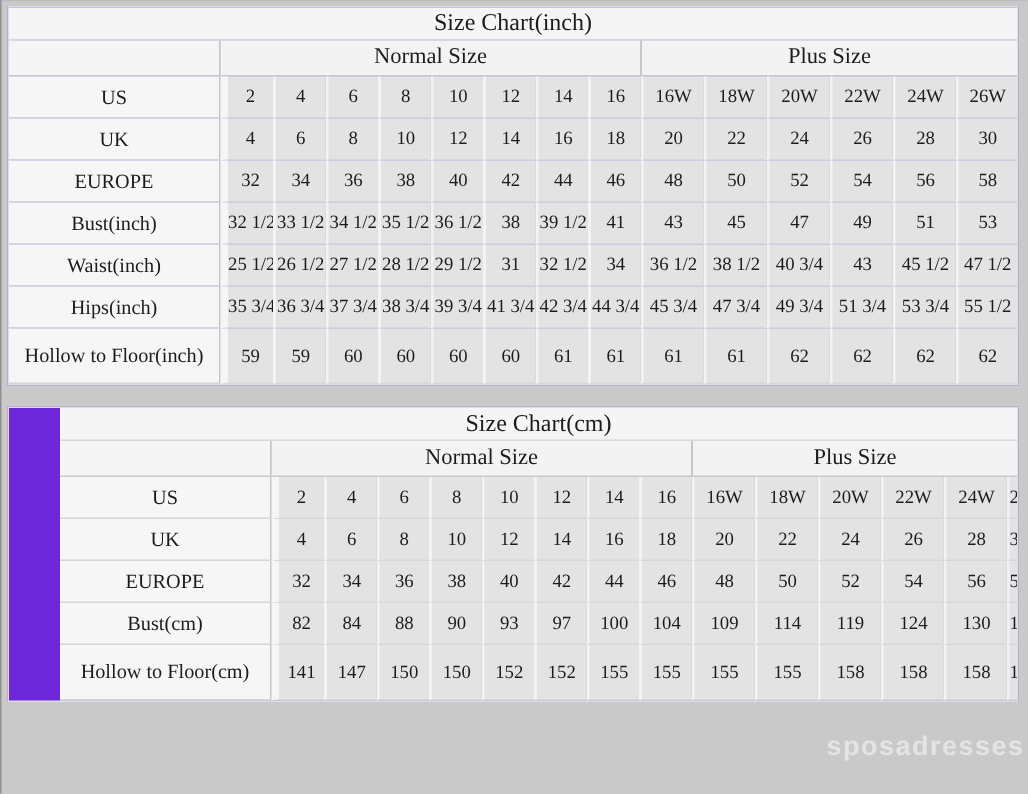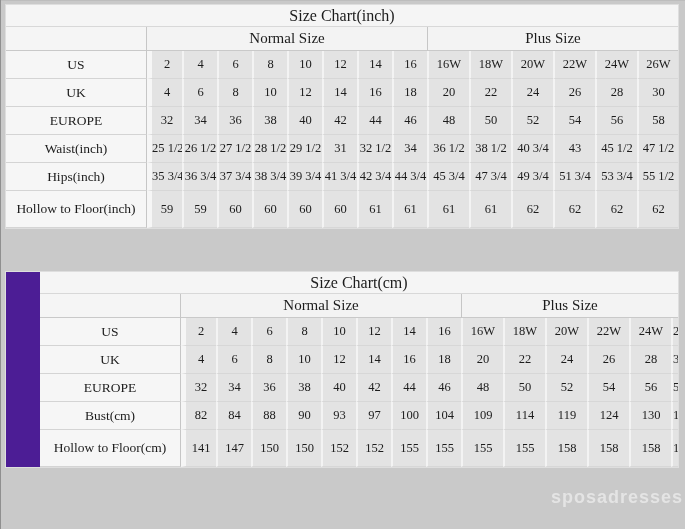--- a/index.html
+++ b/index.html
@@ -9,21 +9,21 @@
     position:relative;
     overflow:hidden;
     font-family:"Liberation Serif", serif;
   }
   .page {
     position:absolute; inset:0;
     box-shadow: inset 1px 0 0 #8f8f8f, inset 0 1px 0 #bdbdbd;
   }
   .panel {
     position:absolute; left:5px; width:674px;
-    background:#4c1d95;
+    background:#6d28d9;
     border:1px solid #dedede;
     box-sizing:border-box;
   }
   #panel-0 { top:4px; }
   #panel-1 { top:271px;padding-left:34px; }
 
   table { width:100%; border-collapse:separate; border-spacing:0; table-layout:fixed; }
   td {
     box-sizing:border-box; padding:0;
     text-align:center; vertical-align:middle;
@@ -145,20 +145,37 @@
             <td class="val">40</td>
             <td class="val">42</td>
             <td class="val">44</td>
             <td class="val">46</td>
             <td class="val">48</td>
             <td class="val">50</td>
             <td class="val">52</td>
             <td class="val">54</td>
             <td class="val">56</td>
             <td class="val">58</td>
+          </tr>
+          <tr class="r-data">
+            <td class="label">Bust(inch)</td>
+            <td class="val first">32 1/2</td>
+            <td class="val">33 1/2</td>
+            <td class="val">34 1/2</td>
+            <td class="val">35 1/2</td>
+            <td class="val">36 1/2</td>
+            <td class="val">38</td>
+            <td class="val">39 1/2</td>
+            <td class="val">41</td>
+            <td class="val">43</td>
+            <td class="val">45</td>
+            <td class="val">47</td>
+            <td class="val">49</td>
+            <td class="val">51</td>
+            <td class="val">53</td>
           </tr>
           <tr class="r-data">
             <td class="label">Waist(inch)</td>
             <td class="val first">25 1/2</td>
             <td class="val">26 1/2</td>
             <td class="val">27 1/2</td>
             <td class="val">28 1/2</td>
             <td class="val">29 1/2</td>
             <td class="val">31</td>
             <td class="val">32 1/2</td>

